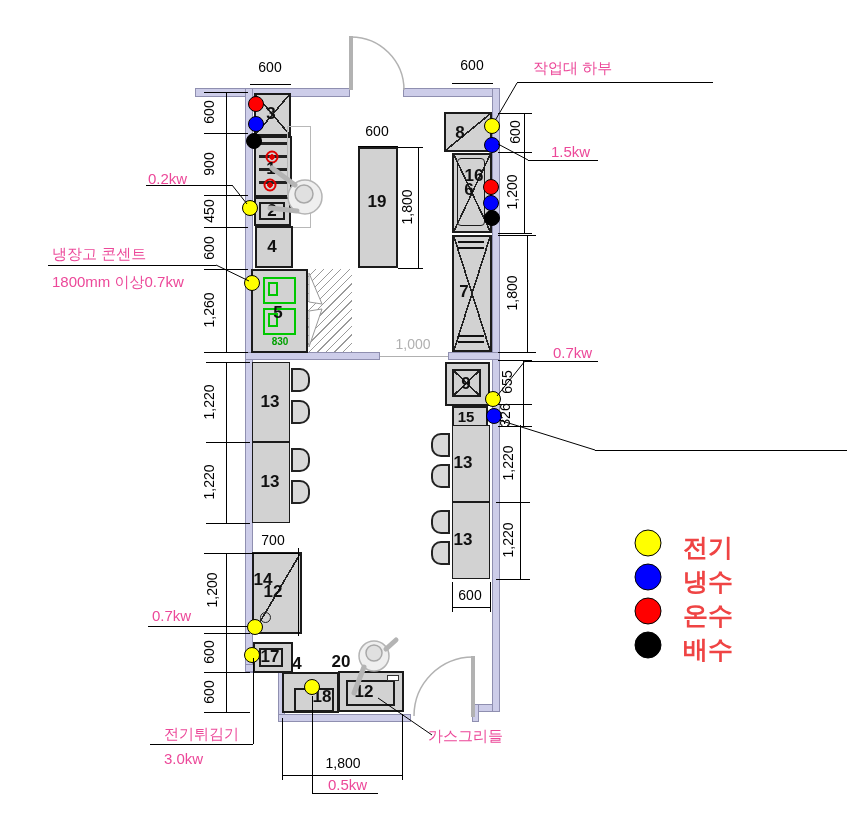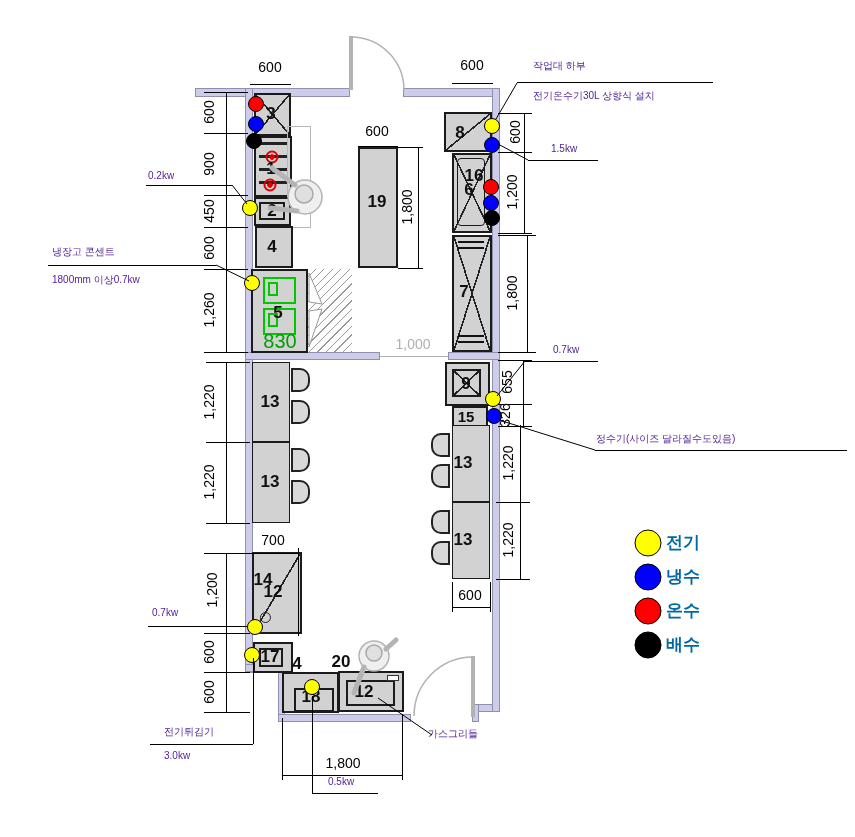--- a/index.html
+++ b/index.html
@@ -4,31 +4,31 @@
 <style>
   html,body{margin:0;padding:0;background:#fff;}
   #plan{position:relative;width:855px;height:837px;background:#fff;font-family:"Liberation Sans",sans-serif;overflow:hidden;}
   .wall{position:absolute;background:#cdcde9;border:1px solid #8f8fb0;box-sizing:border-box;}
   .eq{position:absolute;background:#d2d2d2;border:2px solid #1b1b1b;box-sizing:border-box;}
   .eq.thin{border-width:1px;}
   .inner{position:absolute;border:2px solid #1b1b1b;box-sizing:border-box;}
   .outline{position:absolute;border:1px solid #b8b8b8;box-sizing:border-box;background:transparent;}
   .num{position:absolute;transform:translate(-50%,-50%);font-weight:bold;font-size:17px;color:#101010;white-space:nowrap;}
   .num.small{font-size:15px;}
-  .green{color:#00a000;font-size:20px;font-weight:normal;}
+  .green{color:#00a000;font-size:10px;font-weight:bold;}
   .dot{position:absolute;width:16px;height:16px;border-radius:50%;border:1px solid #000;transform:translate(-50%,-50%);box-sizing:border-box;}
   .lgdot{position:absolute;width:27px;height:27px;border-radius:50%;border:1px solid #000;transform:translate(-50%,-50%);box-sizing:border-box;}
-  .lgtxt{position:absolute;font-size:17px;font-weight:bold;color:#0369a1;}
+  .lgtxt{position:absolute;font-size:25px;font-weight:bold;color:#ef4444;margin-left:17px;}
   .hl{position:absolute;height:1px;background:#000;}
   .vl{position:absolute;width:1px;background:#000;}
   .gline{background:#b0b0b0;}
   .dimt{position:absolute;transform:translate(-50%,-50%);font-size:14px;color:#000;white-space:nowrap;}
   .dimv{position:absolute;transform:translate(-50%,-50%) rotate(-90deg);font-size:14px;color:#000;white-space:nowrap;}
   .dimgray{color:#b0b0b0;}
-  .red{position:absolute;font-size:10px;color:#4c1d95;white-space:nowrap;}
+  .red{position:absolute;font-size:15px;color:#ec4899;white-space:nowrap;}
   .xbox{background-image:
     linear-gradient(to top right,transparent calc(50% - 0.8px),#222 calc(50% - 0.8px),#222 calc(50% + 0.8px),transparent calc(50% + 0.8px)),
     linear-gradient(to bottom right,transparent calc(50% - 0.8px),#222 calc(50% - 0.8px),#222 calc(50% + 0.8px),transparent calc(50% + 0.8px));}
   .dbox{background-image:
     linear-gradient(to bottom right,transparent calc(50% - 0.8px),#222 calc(50% - 0.8px),#222 calc(50% + 0.8px),transparent calc(50% + 0.8px));}
   .hatch{position:absolute;background:repeating-linear-gradient(135deg,rgba(0,0,0,0) 0 5px,#9a9a9a 5px 6px);}
   .chair{position:absolute;width:19px;height:24px;background:#d8d8d8;border:2px solid #222;box-sizing:border-box;}
   .chair.rt{border-radius:0 10px 10px 0;}
   .chair.lt{border-radius:10px 0 0 10px;}
   .grill{position:absolute;background:repeating-linear-gradient(180deg,#111 0 2px,transparent 2px 6px);}
@@ -141,21 +141,21 @@
   <span class="num small" style="left:466px;top:416px">15</span>
   <span class="num" style="left:270px;top:402px">13</span>
   <span class="num" style="left:270px;top:482px">13</span>
   <span class="num" style="left:463px;top:463px">13</span>
   <span class="num" style="left:463px;top:540px">13</span>
   <span class="num" style="left:263px;top:580px">14</span>
   <span class="num" style="left:273px;top:592px">12</span>
   <span class="num" style="left:270px;top:657px">17</span>
   <span class="num" style="left:297px;top:664px">4</span>
   <span class="num" style="left:341px;top:662px">20</span>
-  <span class="num" style="left:311px;top:697px">18</span>
+  <span class="num" style="left:322px;top:697px">18</span>
   <span class="num" style="left:364px;top:692px">12</span>
 
   <span class="dot" style="left: 256px; top: 104px; background-color: rgb(255, 0, 0);"></span>
   <span class="dot" style="left: 256px; top: 124px; background-color: rgb(0, 0, 255);"></span>
   <span class="dot" style="left: 254px; top: 141px; background-color: rgb(0, 0, 0);"></span>
   <span class="dot" style="left: 250px; top: 208px; background-color: rgb(255, 255, 0);"></span>
   <span class="dot" style="left: 252px; top: 283px; background-color: rgb(255, 255, 0);"></span>
   <span class="dot" style="left: 492px; top: 126px; background-color: rgb(255, 255, 0);"></span>
   <span class="dot" style="left: 492px; top: 145px; background-color: rgb(0, 0, 255);"></span>
   <span class="dot" style="left: 491px; top: 187px; background-color: rgb(255, 0, 0);"></span>
@@ -235,27 +235,25 @@
   <span class="dimv" style="left:512px;top:293px">1,800</span>
   <span class="dimv" style="left:507px;top:382px">655</span>
   <span class="dimv" style="left:505px;top:415px">326</span>
   <span class="dimv" style="left:508px;top:463px">1,220</span>
   <span class="dimv" style="left:508px;top:540px">1,220</span>
   <span class="dimt" style="left:470px;top:595px">600</span>
   <span class="dimt dimgray" style="left:413px;top:344px">1,000</span>
   <span class="dimt" style="left:343px;top:763px">1,800</span>
 
   <span class="red" style="left:533px;top:59px">작업대 하부</span>
-  <span class="red" style="left:533px;top:89px">전기온수기30L 상향식 설치</span>
   <span class="red" style="left:551px;top:143px">1.5kw</span>
   <span class="red" style="left:148px;top:170px">0.2kw</span>
   <span class="red" style="left:52px;top:245px">냉장고 콘센트</span>
   <span class="red" style="left:52px;top:273px">1800mm 이상0.7kw</span>
   <span class="red" style="left:553px;top:344px">0.7kw</span>
-  <span class="red" style="left:596px;top:432px">정수기(사이즈 달라질수도있음)</span>
   <span class="red" style="left:152px;top:607px">0.7kw</span>
   <span class="red" style="left:164px;top:725px">전기튀김기</span>
   <span class="red" style="left:164px;top:750px">3.0kw</span>
   <span class="red" style="left:328px;top:776px">0.5kw</span>
   <span class="red" style="left:428px;top:727px">가스그리들</span>
 
   <div class="hl" style="left:517px;top:82px;width:196px"></div>
   <div class="hl" style="left:528px;top:160px;width:70px"></div>
   <div class="hl" style="left:146px;top:185px;width:86px"></div>
   <div class="hl" style="left:48px;top:265px;width:168px"></div>

